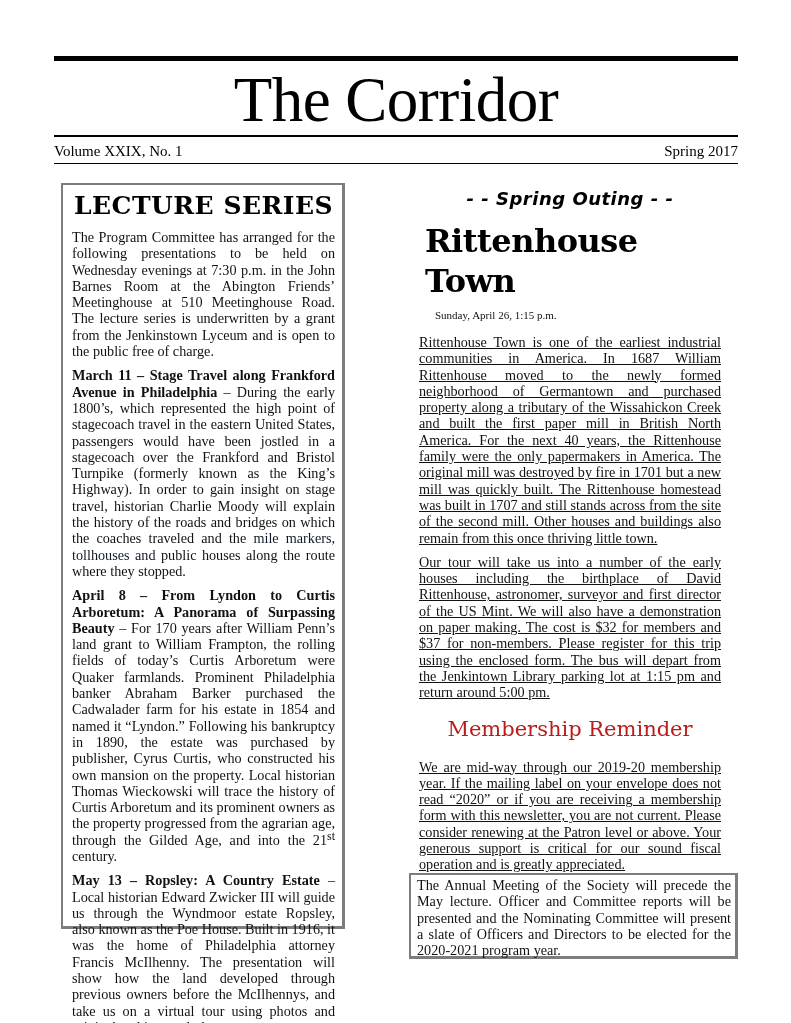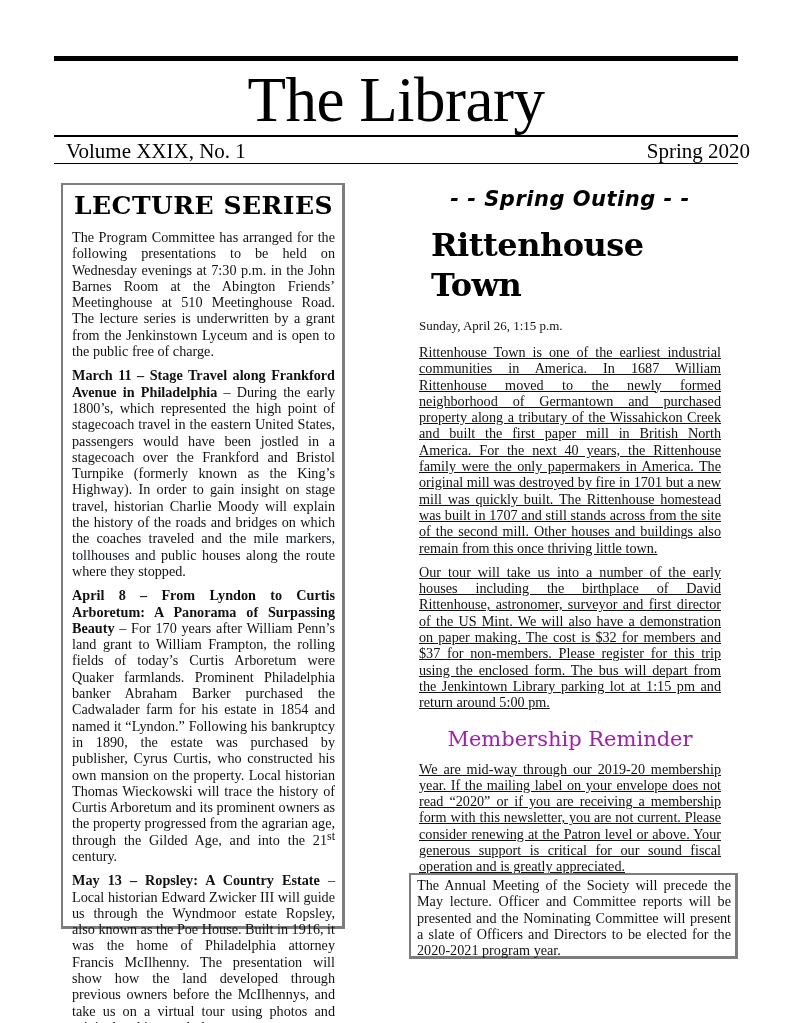--- a/index.html
+++ b/index.html
@@ -1,49 +1,49 @@
 <!DOCTYPE html>
 <html><head>
 <meta charset="utf-8">
 <style>
   html, body { margin: 0; padding: 0; background: #ffffff; }
   body { width: 791px; height: 1023px; position: relative; overflow: hidden; color: #111; font-family: "Liberation Serif", serif; }
   .page { position: absolute; left: 54px; top: 0; width: 684px; }
   .rule-top { position: absolute; left: 0; top: 56px; width: 684px; height: 5px; background: #000; }
   .masthead { position: absolute; left: 0; top: 66px; width: 684px; text-align: center; font-family: "Liberation Serif", serif; font-size: 63px; line-height: 68px; letter-spacing: -0.5px; color: #000; }
   .rule-mid { position: absolute; left: 0; top: 135px; width: 684px; height: 2px; background: #000; }
-  .subhead { position: absolute; left: 12px; top: 142px; width: 684px; font-size: 21px; line-height: 18px; display: flex; justify-content: space-between; color: #000; }
+  .subhead { position: absolute; left: 0; top: 142px; width: 684px; font-size: 15px; line-height: 18px; display: flex; justify-content: space-between; color: #000; }
   .subhead .mid { position: absolute; left: 200px; }
   .rule-low { position: absolute; left: 0; top: 163px; width: 684px; height: 1px; background: #000; }
 
   .leftbox { position: absolute; left: 61px; top: 183px; width: 284px; height: 746px; border: 2px solid #7d7d7d; border-right-width: 3px; border-bottom-width: 3px; padding: 0 7px 0 9px; box-sizing: border-box; }
   .leftbox h2 { margin: 6px 0 8px 0; text-align: center; font-family: "DejaVu Serif", serif; font-weight: bold; font-size: 25px; line-height: 30px; letter-spacing: 0.5px; color: #000; }
   .para { font-size: 14.2px; line-height: 16.3px; text-align: justify; margin: 0 0 8px 0; }
   .para b { font-weight: bold; }
   .gray { color: #0f172a; font-family: Liberation Serif, serif; }
   sup { font-size: 12px; line-height: 0; vertical-align: 5px; }
 
   .right { position: absolute; left: 419px; top: 183px; width: 302px; }
-  .outing { text-align: center; font-family: "DejaVu Sans", sans-serif; font-style: italic; font-weight: bold; font-size: 21px; line-height: 28px; letter-spacing: 0.5px; margin: 2px 0 8px 0; color: #000; }
-  .blackletter { font-family: "DejaVu Serif", serif; font-weight: bold; font-size: 32px; line-height: 40px; margin: 12px; letter-spacing: -0.5px; color: #000; }
-  .date { font-size: 13px; line-height: 17px; margin: 0 0 10px 0; }
+  .outing { text-align: center; font-family: "DejaVu Sans", sans-serif; font-style: italic; font-weight: bold; font-size: 18px; line-height: 28px; letter-spacing: 0.5px; margin: 2px 0 8px 0; color: #000; }
+  .blackletter { font-family: "DejaVu Serif", serif; font-weight: bold; font-size: 32px; line-height: 40px; margin: 6px; letter-spacing: -0.5px; color: #000; }
+  .date { font-size: 11px; line-height: 17px; margin: 0 0 10px 16px; }
   .right .para { margin-bottom: 8px; text-decoration: underline; }
-  .mem-title { text-align: center; font-family: "DejaVu Serif", serif; font-size: 21px; line-height: 28px; margin: 14px 0 8px 0; color: #a21caf; }
+  .mem-title { text-align: center; font-family: "DejaVu Serif", serif; font-size: 21px; line-height: 28px; margin: 14px 0 16px 0; color: #b91c1c; }
   .notice { position: absolute; left: 409px; top: 873px; width: 329px; height: 86px; border: 2px solid #7d7d7d; border-right-width: 3px; border-bottom-width: 3px; box-sizing: border-box; padding: 2px 4px 0 6px; font-size: 14.2px; line-height: 16.3px; text-align: justify; }
 </style>
 </head>
 <body>
 
 <div class="page">
   <div class="rule-top"></div>
-  <div class="masthead">The Library</div>
+  <div class="masthead">The Corridor</div>
   <div class="rule-mid"></div>
   <div class="subhead">
     <span>Volume XXIX, No. 1</span>
-    <span>Spring 2020</span>
+    <span>Spring 2017</span>
   </div>
   <div class="rule-low"></div>
 </div>
 
 <div class="leftbox">
   <h2>LECTURE SERIES</h2>
   <p class="para">The Program Committee has arranged for the following presentations to be held on Wednesday evenings at 7:30 p.m. in the John Barnes Room at the Abington Friends’ Meetinghouse at 510 Meetinghouse Road.  The lecture series is underwritten by a grant from the Jenkinstown Lyceum and is open to the public free of charge.</p>
 
   <p class="para"><b>March 11 – Stage Travel along Frankford Avenue in Philadelphia</b><span> – During the early 1800’s, which represented the high point of stagecoach travel in the eastern United States, passengers would have been jostled in a stagecoach over the Frankford and Bristol Turnpike (formerly known as the King’s Highway).  In order to gain insight on stage travel, historian Charlie Moody will explain the history of the roads and bridges on which the coaches traveled and the </span><span class="gray">mile markers, tollhouses and</span><span> public houses along the route where they stopped.</span></p>
 

